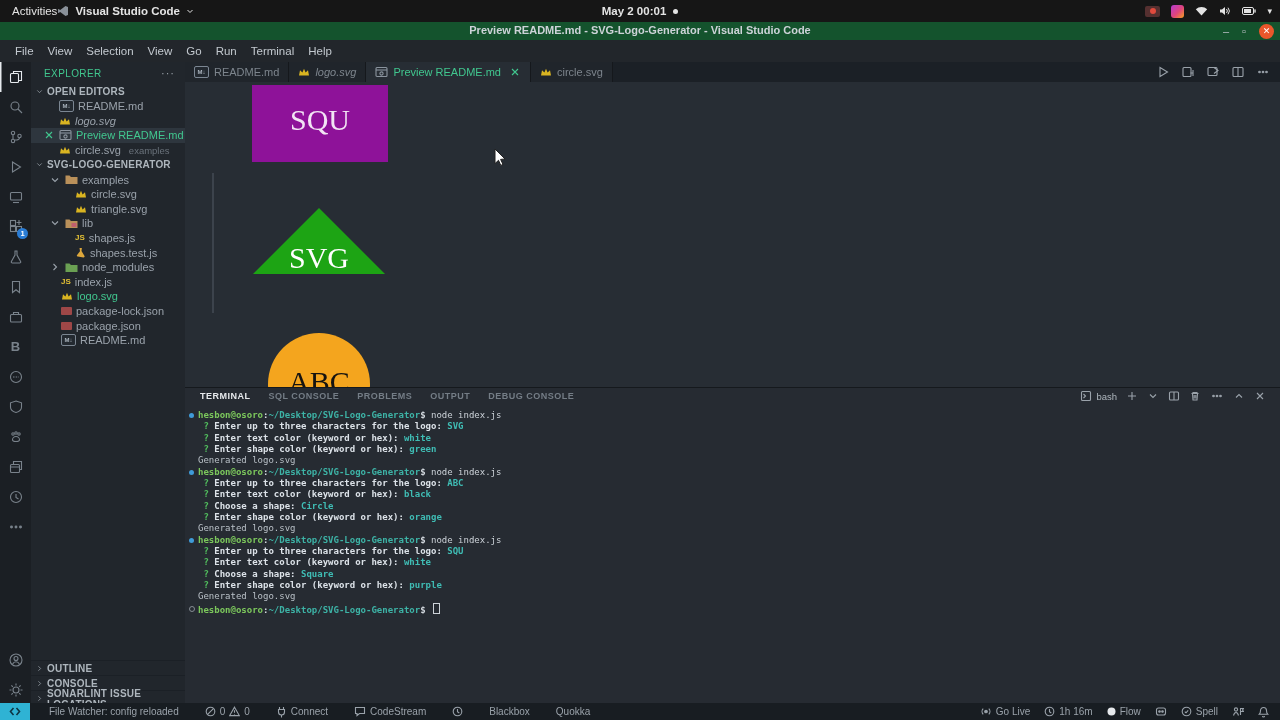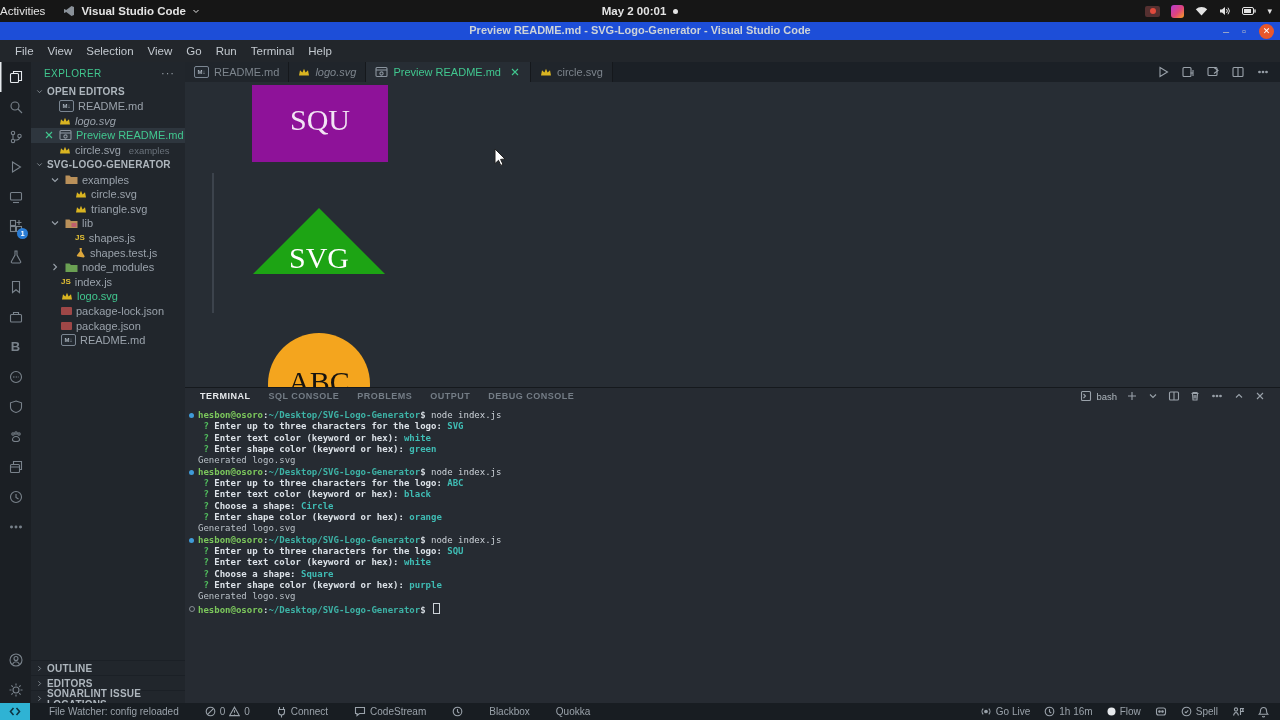--- a/index.html
+++ b/index.html
@@ -4,31 +4,31 @@
 <style>
   html,body{margin:0;padding:0;}
   body{width:1280px;height:720px;position:relative;overflow:hidden;background:#101214;
        font-family:"Liberation Sans",sans-serif;color:#c8ced4;}
   .abs{position:absolute;}
   .ic{display:inline-flex;align-items:center;justify-content:center;line-height:0;}
 
   
   #os-bar{left:0;top:0;width:1280px;height:22px;background:#161616;display:flex;align-items:center;
           font-size:11.5px;color:#e4e4e4;}
-  #os-left{display:flex;align-items:center;gap:18px;}
+  #os-left{display:flex;align-items:center;padding-left:12px;}
   #os-app{display:flex;align-items:center;gap:6px;font-weight:bold;}
   #os-clock{position:absolute;left:0;right:0;text-align:center;font-weight:bold;pointer-events:none;}
   #os-clock .dot{display:inline-block;width:5px;height:5px;border-radius:50%;background:#e4e4e4;margin-left:7px;vertical-align:1px;}
   #os-tray{position:absolute;right:8px;top:0;height:22px;display:flex;align-items:center;gap:11px;}
   .tray-rec{width:15px;height:11px;border-radius:2px;background:#553030;display:flex;align-items:center;justify-content:center;}
   .tray-rec i{width:6px;height:6px;border-radius:50%;background:#e14a3d;}
   .tray-grad{width:13px;height:13px;border-radius:3px;background:linear-gradient(135deg,#b43bd0 0%,#e0457b 55%,#f4a11e 100%);}
 
   
-  #titlebar{left:0;top:22px;width:1280px;height:18px;background:#1d4ed8;border-bottom:1px solid #1b1f23;}
+  #titlebar{left:0;top:22px;width:1280px;height:18px;background:#14532d;border-bottom:1px solid #1b1f23;}
   #titlebar-text{position:absolute;left:0;right:0;top:2px;text-align:center;font-size:11px;font-weight:bold;color:#cdd3d8;}
   #win-controls{position:absolute;right:6px;top:1px;display:flex;align-items:center;gap:13px;height:16px;}
   .wc{color:#b9bfc5;font-size:11px;line-height:14px;}
   .wc-close{width:15px;height:15px;border-radius:50%;background:var(--close,#e9572b);color:#fff;font-size:9px;
             display:flex;align-items:center;justify-content:center;}
   #menubar{left:0;top:40px;width:1280px;height:22px;background:#22262b;display:flex;align-items:center;
            padding-left:8px;font-size:11.5px;color:#c3c9cf;}
   .menu-item{padding:0 7px;}
 
   
@@ -516,21 +516,21 @@
         </svg>
       </span>
     <span>OUTLINE</span>
   </div>
   <div class="section-row" style="position:absolute;left:0;right:0;top:613px;">
     <span class="chev ic">
         <svg width="9" height="9" viewBox="0 0 12 12">
           <path d="M4.5 3l3 3-3 3" stroke="currentColor" fill="none"></path>
         </svg>
       </span>
-    <span>EDITORS</span>
+    <span>CONSOLE</span>
   </div>
   <div class="section-row" style="position:absolute;left:0;right:0;top:628px;">
     <span class="chev ic">
         <svg width="9" height="9" viewBox="0 0 12 12">
           <path d="M4.5 3l3 3-3 3" stroke="currentColor" fill="none"></path>
         </svg>
       </span>
     <span>SONARLINT ISSUE LOCATIONS</span>
   </div>
 </div>

